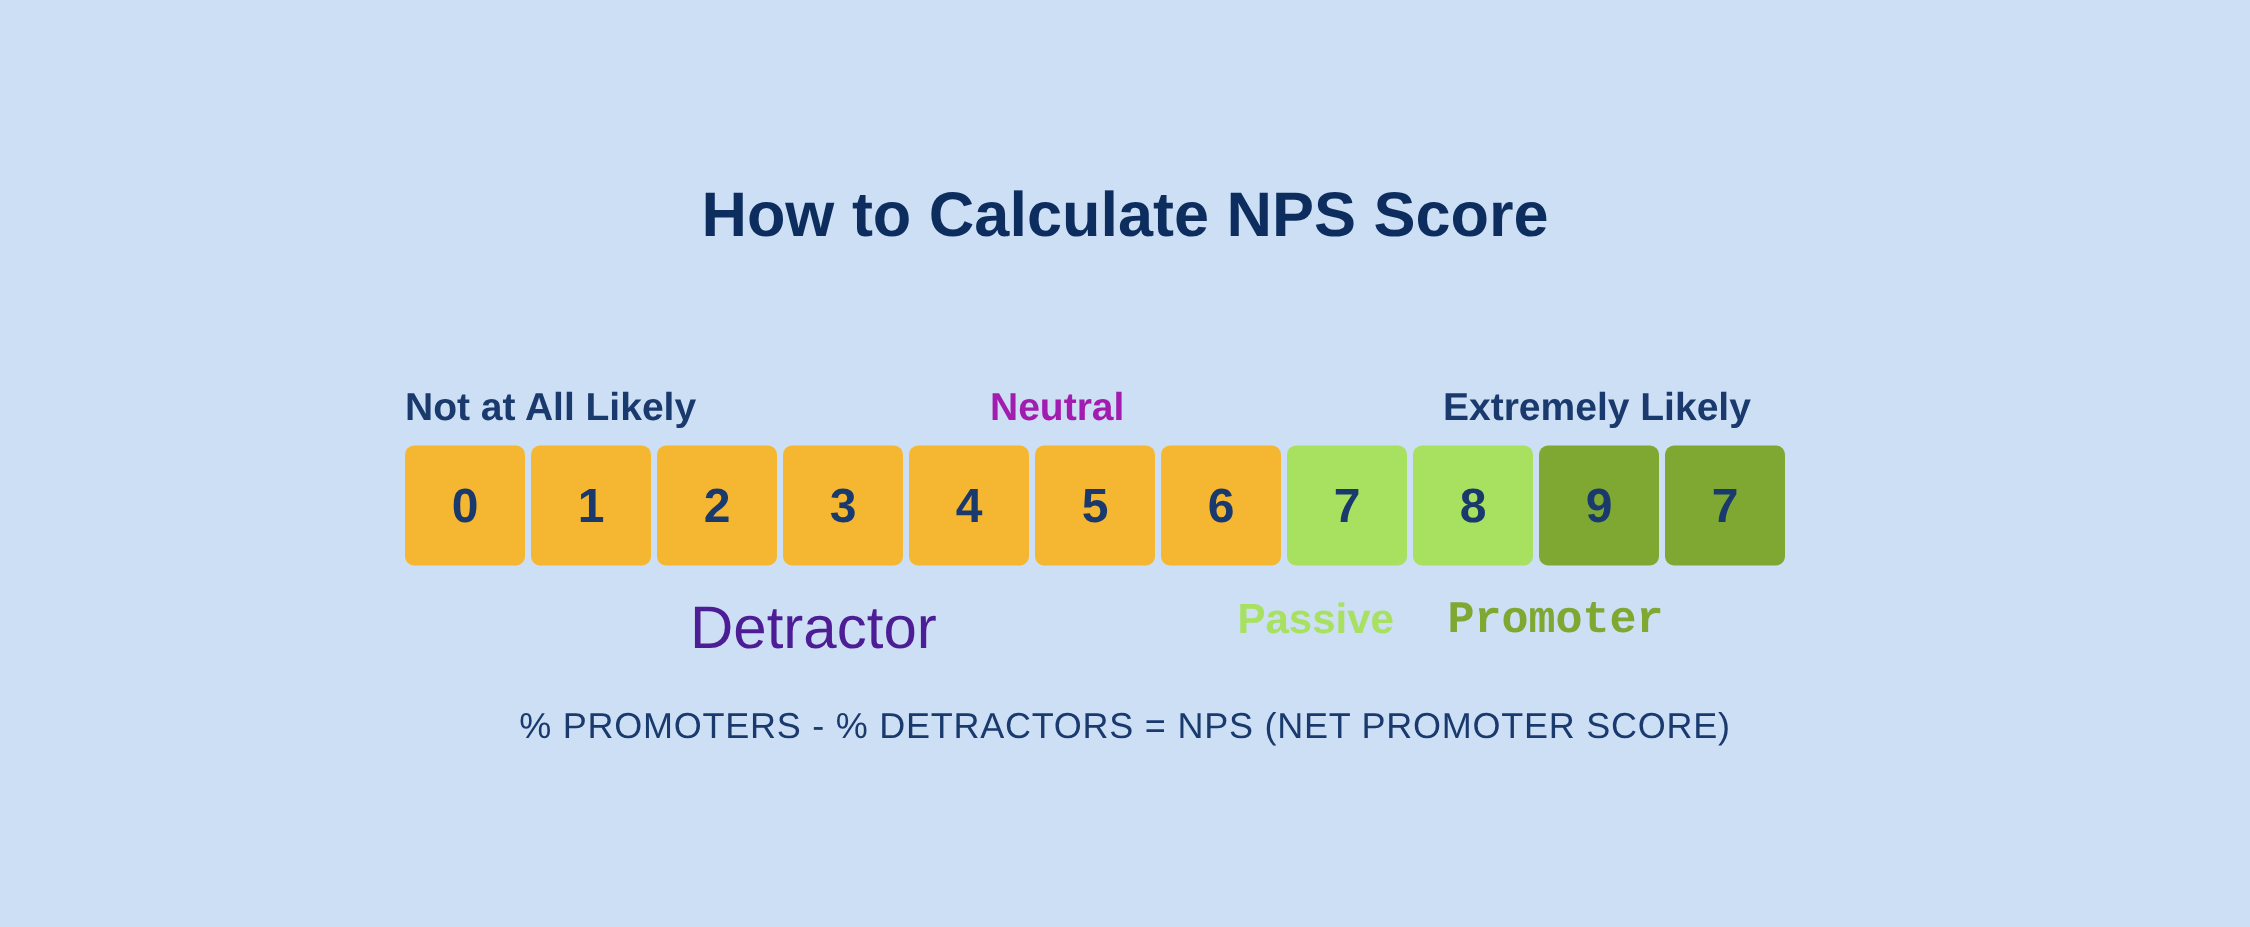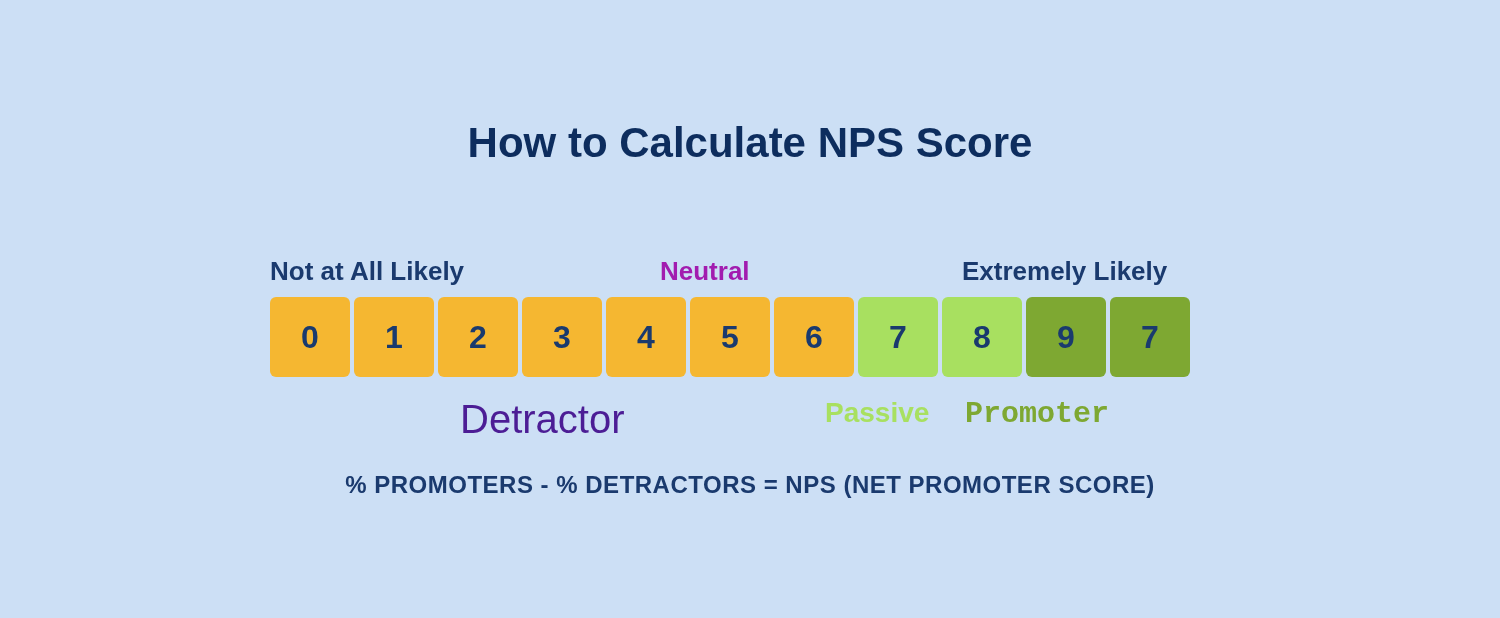--- a/index.html
+++ b/index.html
@@ -146,21 +146,21 @@
       font-family: Liberation Mono, monospace;
     }
 
     .category-spacer {
       height: 44px;
     }
 
     .formula-row {
       color: #1a3a6e;
       font-size: 24px;
-      font-weight: 700;
+      font-weight: 400;
       letter-spacing: 0.5px;
       margin-top: 0;
     }
   </style>
 </head>
 <body>
 
 <div class="container">
   <h1 class="main-title">How to Calculate NPS Score</h1>
 

